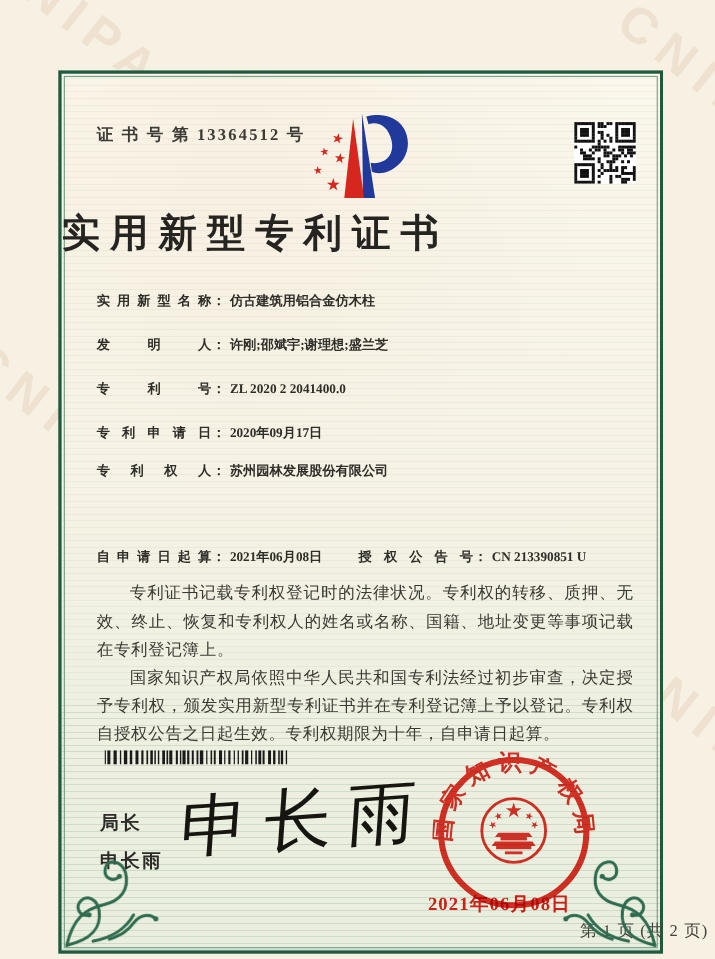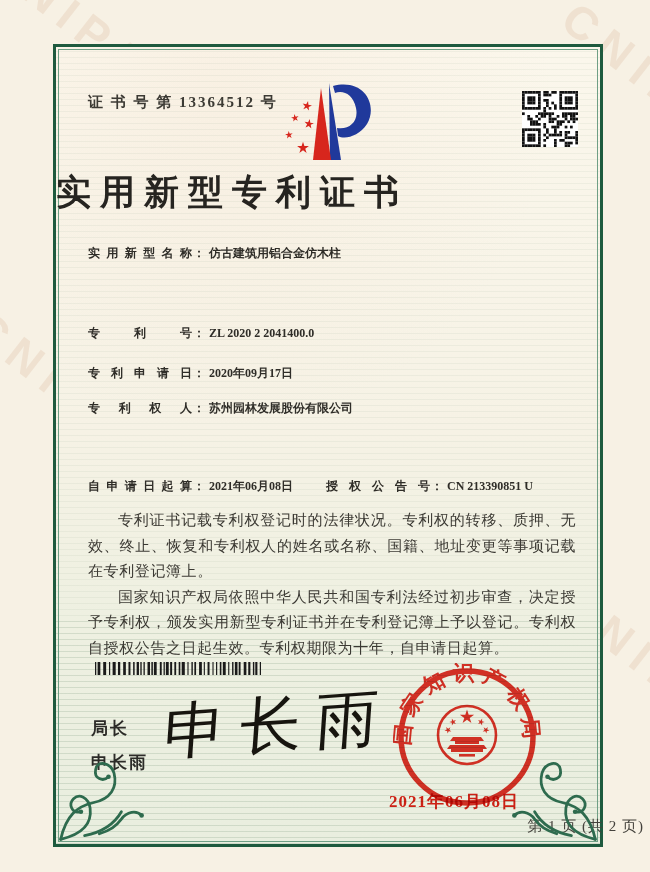--- a/index.html
+++ b/index.html
@@ -6,21 +6,21 @@
   body{width:650px;height:872px;position:relative;overflow:hidden;
        background:#f7f1e4;
        font-family:"Liberation Serif","DejaVu Serif",serif;color:#33312c;}
 
   
   .wm{position:absolute;z-index:1;font-weight:700;font-size:46px;letter-spacing:10px;
       color:rgba(203,148,114,0.17);transform:rotate(38deg);white-space:nowrap;
       font-family:"Liberation Sans","DejaVu Sans",sans-serif;pointer-events:none;}
 
   
-  .frame{position:absolute;left:53px;top:44px;width:544px;height:797px;z-index:2;
+  .frame{position:absolute;left:53px;top:64px;width:544px;height:797px;z-index:2;
          border:3px solid #1e5a3e;
          background:
            repeating-linear-gradient(0deg, rgba(140,165,140,0.10) 0 1px, rgba(0,0,0,0) 1px 6px),
            radial-gradient(circle at 30% 6%, rgba(232,184,152,0.10), rgba(0,0,0,0) 40%),
            linear-gradient(180deg,#fbf7ec 0%,#f6f2e5 48%,#eef0e1 72%,#e9eedf 100%);}
   .frame-inner{position:absolute;inset:2px;border:1px solid #6f9f85;pointer-events:none;}
   .guilloche{position:absolute;left:0;top:570px;width:100%;height:227px;
              background:repeating-linear-gradient(0deg, rgba(120,150,122,0.16) 0 1px, rgba(0,0,0,0) 1px 6px);}
 
   .flourish{position:absolute;width:92px;height:92px;z-index:3;}
@@ -329,20 +329,23 @@
         <rect x="16" y="20" width="1.02" height="1.02"></rect>
         <rect x="17" y="20" width="1.02" height="1.02"></rect>
       </g>
   </svg>
 
   <div class="title">实用新型专利证书</div>
 
   <div class="frow" style="top:198px;left:32px">
     <span class="flabel">实用新型名称</span><span class="fcolon">：</span><span>仿古建筑用铝合金仿木柱</span>
   </div>
+  <div class="frow" style="top:238px;left:32px">
+    <span class="flabel">发明人</span><span class="fcolon">：</span><span>许刚;邵斌宇;谢理想;盛兰芝</span>
+  </div>
   <div class="frow" style="top:278px;left:32px">
     <span class="flabel">专利号</span><span class="fcolon">：</span><span>ZL 2020 2 2041400.0</span>
   </div>
   <div class="frow" style="top:318px;left:32px">
     <span class="flabel">专利申请日</span><span class="fcolon">：</span><span>2020年09月17日</span>
   </div>
   <div class="frow" style="top:353px;left:32px">
     <span class="flabel">专利权人</span><span class="fcolon">：</span><span>苏州园林发展股份有限公司</span>
   </div>
   <div class="frow" style="top:431px;left:32px">

